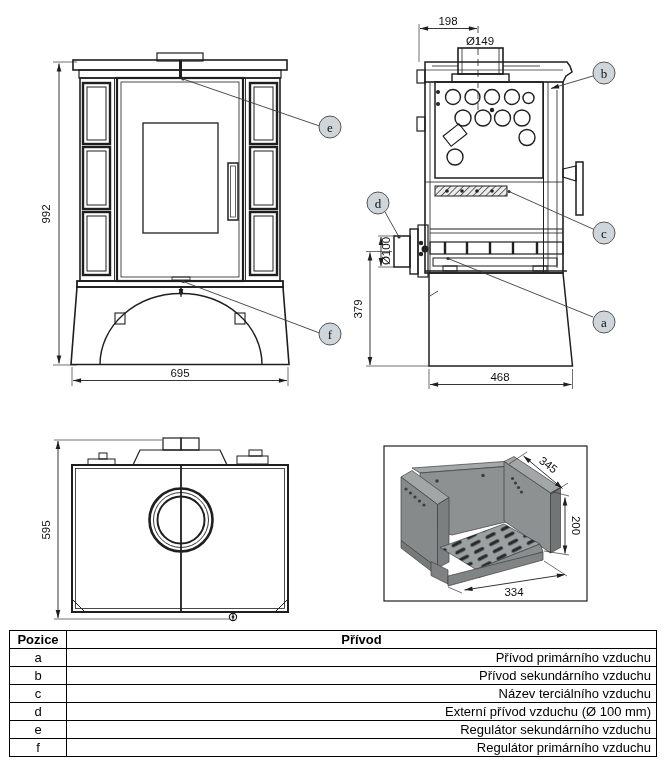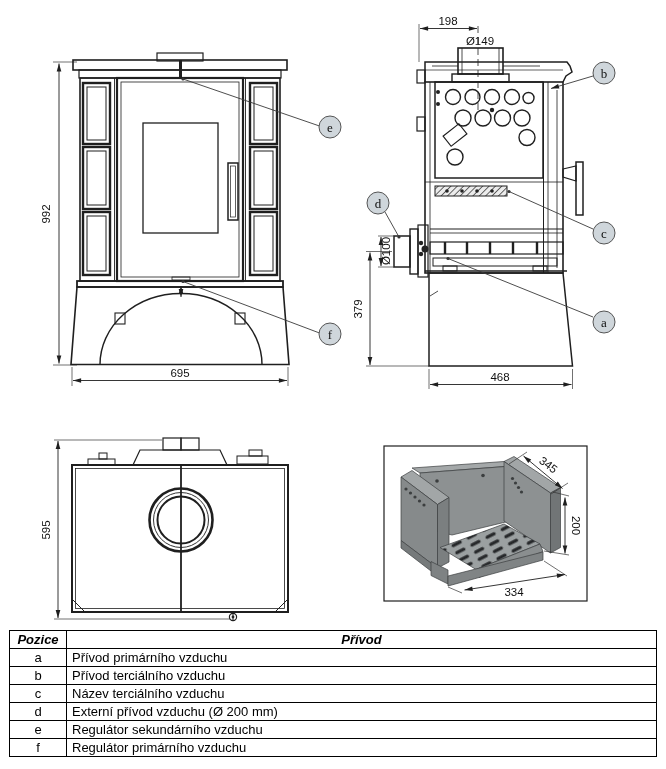--- a/index.html
+++ b/index.html
@@ -14,23 +14,23 @@
   .leader{stroke:#3a3a3a;stroke-width:0.9;fill:none;}
   .ext{stroke:#333;stroke-width:0.7;fill:none;}
   .dimln{stroke:#1f1f1f;stroke-width:0.9;fill:none;}
   .iso{stroke:#3c3f40;stroke-width:0.7;}
 
   .parts-table-wrap{position:absolute;left:9px;top:630px;width:648px;}
   table.parts{border-collapse:collapse;width:648px;table-layout:fixed;
               font-size:13px;color:#000;border:1.8px solid #000;}
   table.parts th,table.parts td{border:1.3px solid #000;height:17px;padding:0 5px;
               line-height:1.05;overflow:hidden;white-space:nowrap;}
-  table.parts th{font-weight:bold;text-align:center;font-style:italic;}
+  table.parts th{font-weight:bold;text-align:center;}
   table.parts td.pos{text-align:center;}
-  table.parts td.nm{text-align:left;}
+  table.parts td.nm{text-align:right;}
 </style>
 </head>
 <body>
 
 <div class="canvas">
 
 <svg width="666" height="769" viewBox="0 0 666 769">
   <defs>
     <marker id="ah" viewBox="0 0 10 6" refX="9.5" refY="3" markerWidth="10" markerHeight="6" orient="auto-start-reverse">
           <path d="M0.5,0.4 L9.5,3 L0.5,5.6 Z" fill="#1f1f1f"></path>
@@ -337,29 +337,29 @@
           <th>Přívod</th>
         </tr>
       </thead>
       <tbody>
         <tr>
           <td class="pos">a</td>
           <td class="nm">Přívod primárního vzduchu</td>
         </tr>
         <tr>
           <td class="pos">b</td>
-          <td class="nm">Přívod terciálního vzduchu</td>
+          <td class="nm">Přívod sekundárního vzduchu</td>
         </tr>
         <tr>
           <td class="pos">c</td>
           <td class="nm">Název terciálního vzduchu</td>
         </tr>
         <tr>
           <td class="pos">d</td>
-          <td class="nm">Externí přívod vzduchu (Ø 200 mm)</td>
+          <td class="nm">Externí přívod vzduchu (Ø 100 mm)</td>
         </tr>
         <tr>
           <td class="pos">e</td>
           <td class="nm">Regulátor sekundárního vzduchu</td>
         </tr>
         <tr>
           <td class="pos">f</td>
           <td class="nm">Regulátor primárního vzduchu</td>
         </tr>
       </tbody>

